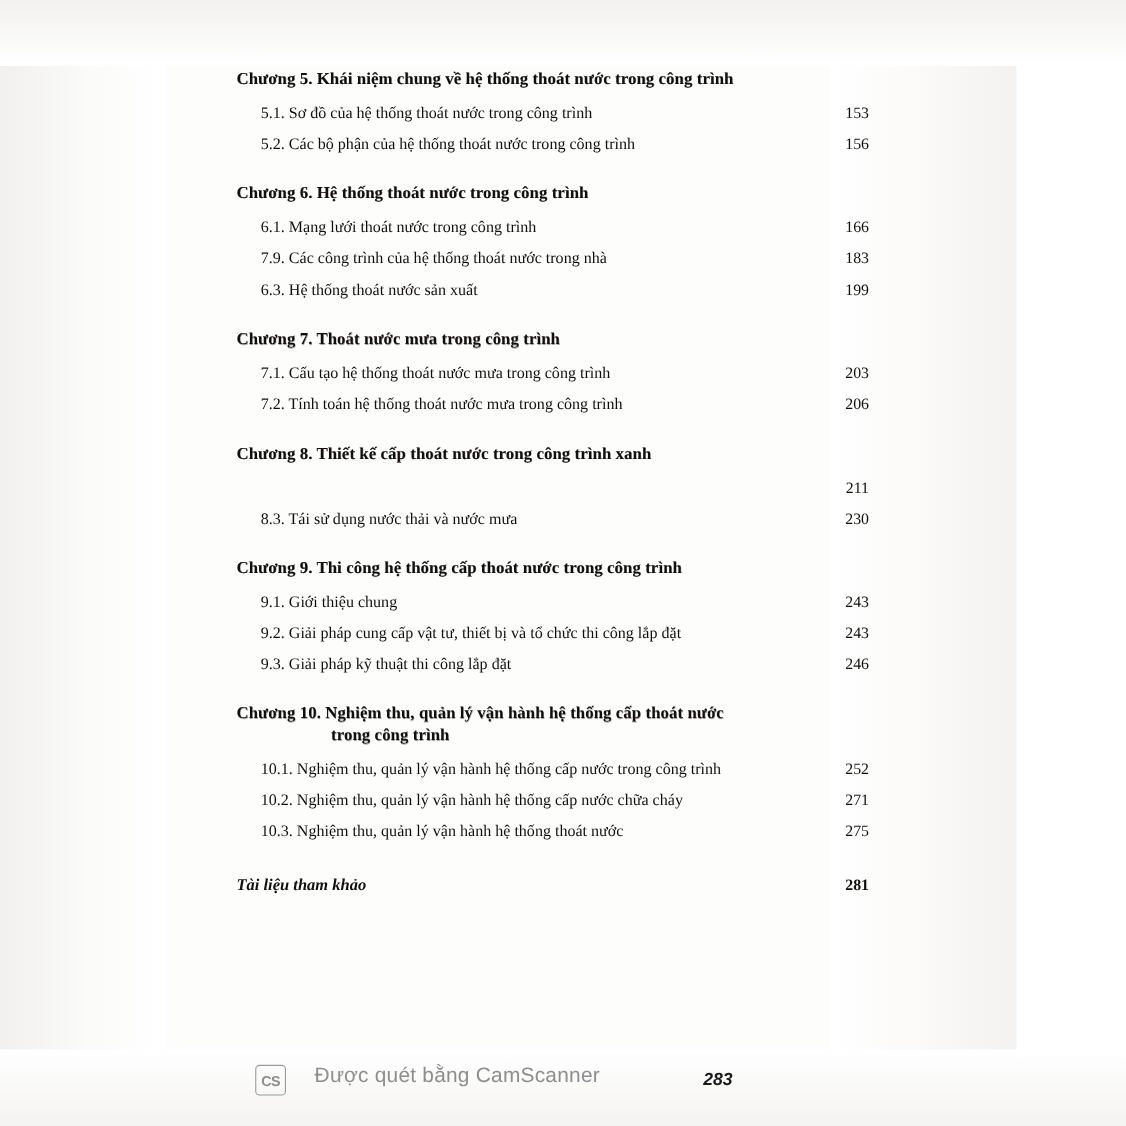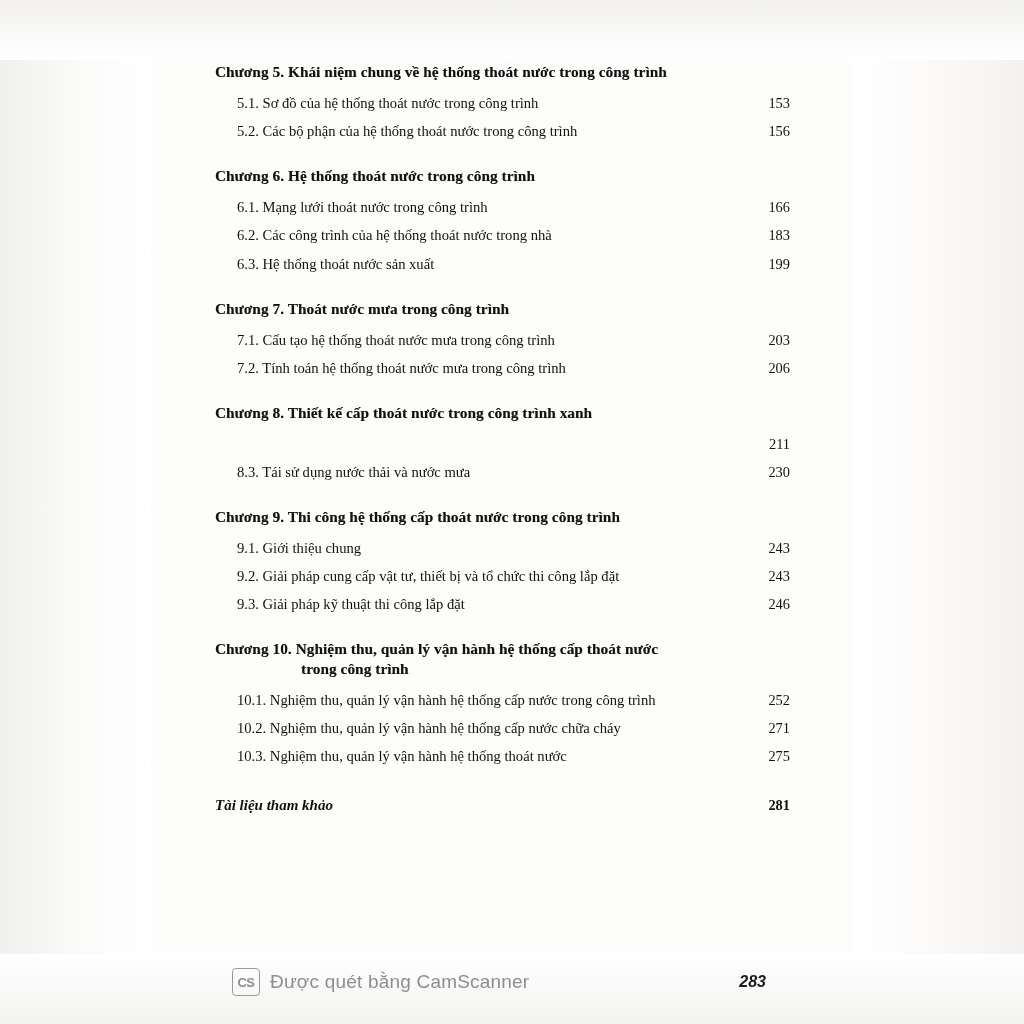--- a/index.html
+++ b/index.html
@@ -12,21 +12,21 @@
     height: 1024px;
     position: relative;
     font-family: "Liberation Serif", serif;
     color: #12100f;
     overflow: hidden;
   }
 
   .page {
     position: absolute;
     left: 0; top: 0;
-    width: 1024px;
+    width: 924px;
     height: 1024px;
     background: #fdfdfc;
   }
 
   
   .page-shade-left {
     position: absolute;
     left: 0; top: 0;
     width: 150px; height: 1024px;
     background: linear-gradient(to right, #f1f0ee 0%, #fbfbfa 55%, #ffffff 100%);
@@ -127,22 +127,21 @@
     filter: blur(0.6px);
     user-select: none;
     pointer-events: none;
   }
 
   .watermark {
     position: absolute;
     left: 232px;
     bottom: 28px;
     display: flex;
-    align-items: center;
-    gap: 10px;
+    gap: 26px;
     color: #8e8e8e;
     font-family: "Liberation Sans", sans-serif;
     font-size: 19px;
     letter-spacing: 0.2px;
   }
   .cs-badge {
     width: 26px; height: 26px;
     border: 1.6px solid #9a9a9a;
     border-radius: 4px;
     color: #8e8e8e;
@@ -192,21 +191,21 @@
     </div>
 
     <div class="toc-section">
       <div class="chapter-line">Chương 6. Hệ thống thoát nước trong công trình</div>
       <div class="entry">
         <span class="label">6.1. Mạng lưới thoát nước trong công trình</span>
         <span class="filler"></span>
         <span class="page-num">166</span>
       </div>
       <div class="entry">
-        <span class="label">6.2. Các công trình của hệ thống thoát nước trong nhà</span>
+        <span class="label">7.9. Các công trình của hệ thống thoát nước trong nhà</span>
         <span class="filler"></span>
         <span class="page-num">183</span>
       </div>
       <div class="entry">
         <span class="label">6.3. Hệ thống thoát nước sản xuất</span>
         <span class="filler"></span>
         <span class="page-num">199</span>
       </div>
     </div>
 

